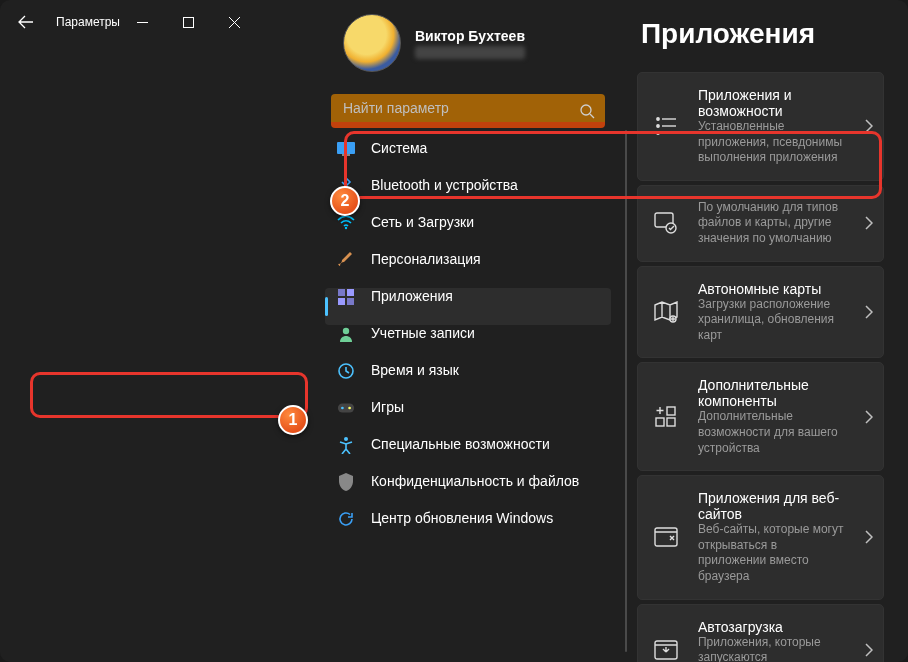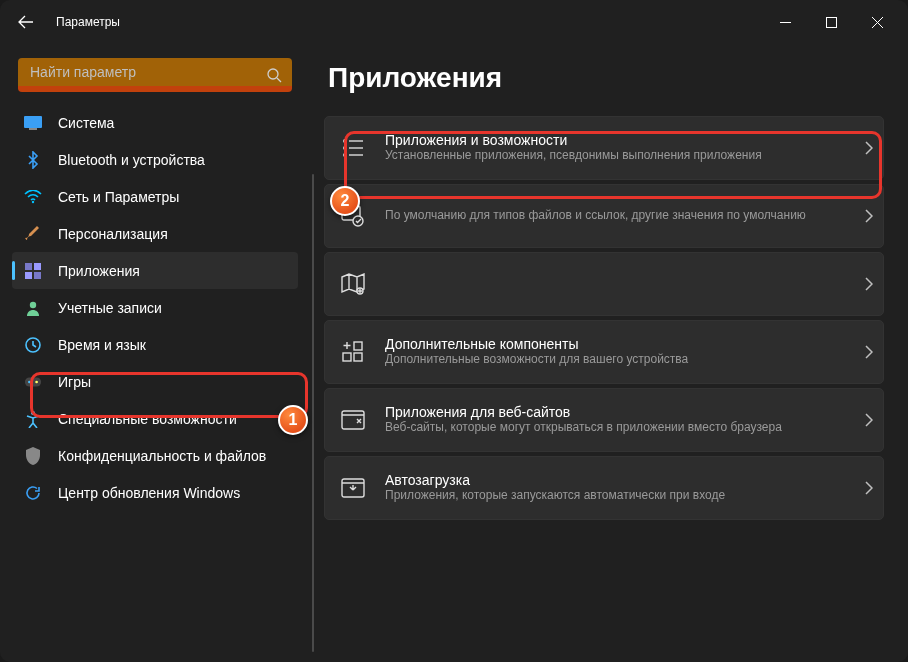--- a/index.html
+++ b/index.html
@@ -7,21 +7,21 @@
   background: #1a1a1a;
   width: 908px; height: 662px;
   overflow: hidden;
   color: #fff;
   position: relative;
 }
 .window {
   width: 100%; height: 100%;
   background: #202020;
   border-radius: 10px;
-  display: flex; flex-direction: column;
+  display: flex;  gap: 47px;
 }
 .titlebar {
   height: 44px;
   display: flex; align-items: center;
   padding: 0 8px;
 }
 .back-btn {
   width: 36px; height: 36px;
   display: flex; align-items: center; justify-content: center;
   cursor: pointer; border-radius: 4px;
@@ -74,21 +74,21 @@
   padding: 0 40px 0 12px;
   color: #fff; font-size: 14px;
 }
 .search-input::placeholder { color: #bfbfbf; }
 .search-icon {
   position: absolute; right: 10px; top: 50%; transform: translateY(-50%);
 }
 
 .nav { display: flex; flex-direction: column; }
 .nav-item {
-  display: flex; align-items: center;
+  display: flex; align-items: flex-start;
   height: 37px;
   padding: 0 12px;
   border-radius: 4px; cursor: pointer;
   gap: 16px;
   font-size: 14px;
   position: relative;
 }
 .nav-item.active { background: #2d2d2d; }
 .nav-item.active::before {
   content: ""; position: absolute; left: 0; top: 9px; bottom: 9px;
@@ -176,20 +176,27 @@
       <div class="win-btn">
           <svg width="11" height="11" viewBox="0 0 11 11">
             <path d="M0 0l11 11M11 0 0 11" stroke-width="1"></path>
           </svg>
         </div>
     </div>
   </div>
 
   <div class="body-row">
     <aside class="sidebar">
+      <div class="profile">
+        <div class="avatar"></div>
+        <div>
+          <div class="profile-name">Виктор Бухтеев</div>
+          <div class="profile-email"></div>
+        </div>
+      </div>
 
       <div class="search-wrap">
         <input class="search-input" placeholder="Найти параметр" style="">
         <span class="search-icon">
           <svg width="16" height="16" viewBox="0 0 16 16" fill="none">
               <circle cx="7" cy="7" r="5" stroke="#cfcfcf" stroke-width="1.3"></circle>
               <path d="m11 11 4 4" stroke="#cfcfcf" stroke-width="1.3"></path>
             </svg>
         </span>
       </div>
@@ -212,21 +219,21 @@
           </span>
           <span>Bluetooth и устройства</span>
         </div>
         <div class="nav-item">
           <span class="nav-icon ic-net">
             <svg width="18" height="14" viewBox="0 0 18 14" fill="none">
                 <path d="M1 4c5-5 11-5 16 0M4 7c3-3 7-3 10 0M7 10c1.3-1.3 2.7-1.3 4 0" stroke="#00c2ff" stroke-width="1.6"></path>
                 <circle cx="9" cy="12" r="1.2" fill="#00c2ff"></circle>
               </svg>
           </span>
-          <span>Сеть и Параметры</span>
+          <span>Сеть и Загрузки</span>
         </div>
         <div class="nav-item">
           <span class="nav-icon ic-pers">
             <svg width="18" height="18" viewBox="0 0 18 18" fill="none">
                 <path d="M3 15c0-3 2-4 4-4l8-8-2-2-8 8c0 2-1 4-4 4 1 1 1 2 2 2z" fill="#d69050"></path>
               </svg>
           </span>
           <span>Персонализация</span>
         </div>
         <div class="nav-item active">
@@ -326,38 +333,40 @@
 
         <div class="card">
           <span class="card-icon">
             <svg width="24" height="22" viewBox="0 0 24 22" fill="none" stroke="#ddd" stroke-width="1.4">
                 <rect x="1" y="1" width="18" height="14" rx="2"></rect>
                 <circle cx="17" cy="16" r="5" fill="#2d2d2d"></circle>
                 <path d="m15 16 1.5 1.5L20 14"></path>
               </svg>
           </span>
           <div class="card-text">
-            <div class="card-sub">По умолчанию для типов файлов и ссылок, другие значения по умолчанию</div>
+            <div class="card-sub">По умолчанию для типов файлов и карты, другие значения по умолчанию</div>
           </div>
           <span class="chevron">
               <svg width="8" height="14" viewBox="0 0 8 14" fill="none">
                 <path d="m1 1 6 6-6 6" stroke="currentColor" stroke-width="1.5"></path>
               </svg>
             </span>
         </div>
 
         <div class="card">
           <span class="card-icon">
             <svg width="24" height="22" viewBox="0 0 24 22" fill="none" stroke="#ddd" stroke-width="1.4">
                 <path d="M1 4l7-3 8 3 7-3v15l-7 3-8-3-7 3zM8 1v15M16 4v15"></path>
                 <circle cx="19" cy="18" r="3" fill="#2d2d2d"></circle>
                 <path d="M19 16v4m-2-2h4"></path>
               </svg>
           </span>
           <div class="card-text">
+            <div class="card-title">Автономные карты</div>
+            <div class="card-sub">Загрузки расположение хранилища, обновления карт</div>
           </div>
           <span class="chevron">
               <svg width="8" height="14" viewBox="0 0 8 14" fill="none">
                 <path d="m1 1 6 6-6 6" stroke="currentColor" stroke-width="1.5"></path>
               </svg>
             </span>
         </div>
 
         <div class="card">
           <span class="card-icon">

